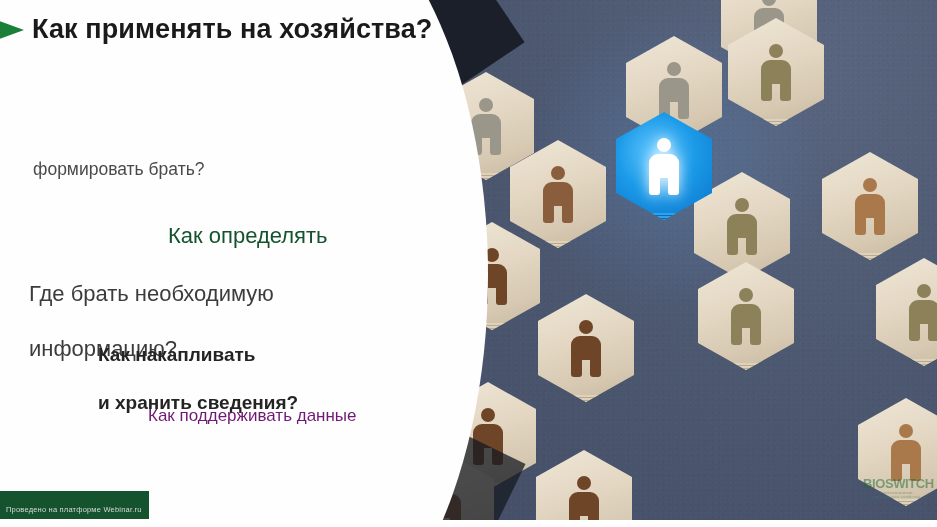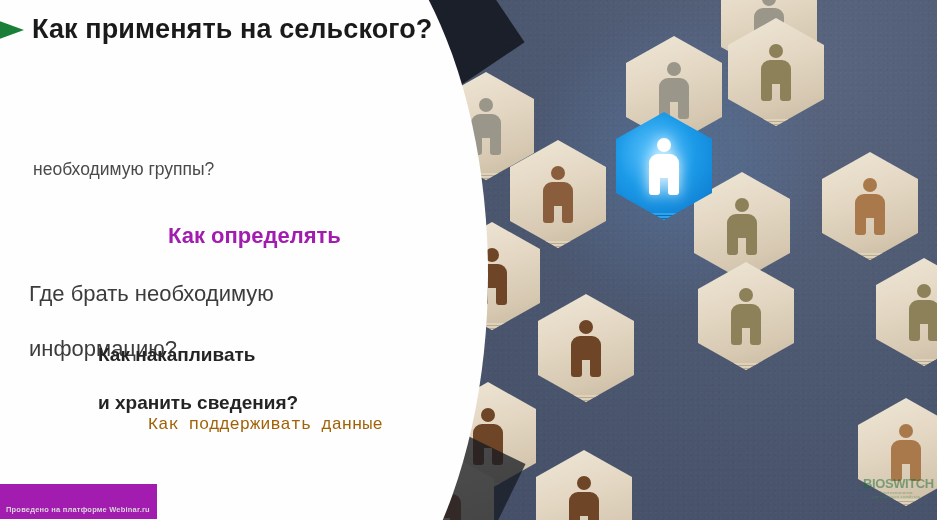--- a/index.html
+++ b/index.html
@@ -163,33 +163,32 @@
 
   .qblock {
     position:absolute;
     color:#3a3a3a;
     line-height:1.26;
     white-space:pre-line;
   }
   .qblock .line { display:block; }
 
   #q0 { left:33px;  top:136px; font-size:17.5px; color:#4a4a4a; }
-  #q1 { left:168px; top:194px; font-size:22px;   font-weight:bold; color:#a21caf; }
+  #q1 { left:168px; top:194px; font-size:22px;   font-weight:normal; color:#14532d; }
   #q2 { left:29px;  top:252px; font-size:22px;   color:#3c3c3c; }
   #q3 { left:98px;  top:319px; font-size:19px;   font-weight:bold; color:#242424; }
-  #q4 { left:148px; top:393px; font-size:17px;   color:#a16207;font-family:Liberation Mono, monospace; }
+  #q4 { left:148px; top:384px; font-size:17px;   color:#701a75; }
 
   
   #watermark {
     position:absolute;
     left:0px; bottom:8px;
-    background:#a21caf;
-    padding:14px 7px 3px 6px;
+    background:#14532d;
+    padding:7px 7px 3px 6px;
     z-index:40;
-    font-weight:bold;
   }
   #watermark-text {
     font-size:7.5px;
     color:#d8d8d8;
     letter-spacing:.2px;
     white-space:nowrap;
     font-family:"Liberation Sans", sans-serif;
   }
 
   
@@ -377,25 +376,25 @@
     <div id="photo-mask-left"></div>
     <div id="photo-mask-left2"></div>
   </div>
 
   <div id="bottom-strip"></div>
 
   <div id="title-row">
     <svg id="title-arrow" viewBox="0 0 30 26">
       <polygon points="0,2 30,13 0,24" fill="#1a8038"></polygon>
     </svg>
-    <span id="title-text">Как применять на сельского?</span>
+    <span id="title-text">Как применять на хозяйства?</span>
   </div>
 
   <div class="qblock" id="q0">
-    <span class="line">необходимую группы?</span>
+    <span class="line">формировать брать?</span>
   </div>
 
   <div class="qblock" id="q1">
     <span class="line">Как определять</span>
   </div>
 
   <div class="qblock" id="q2">
     <span class="line">Где брать необходимую</span>
     <span class="line">информацию?</span>
   </div>

